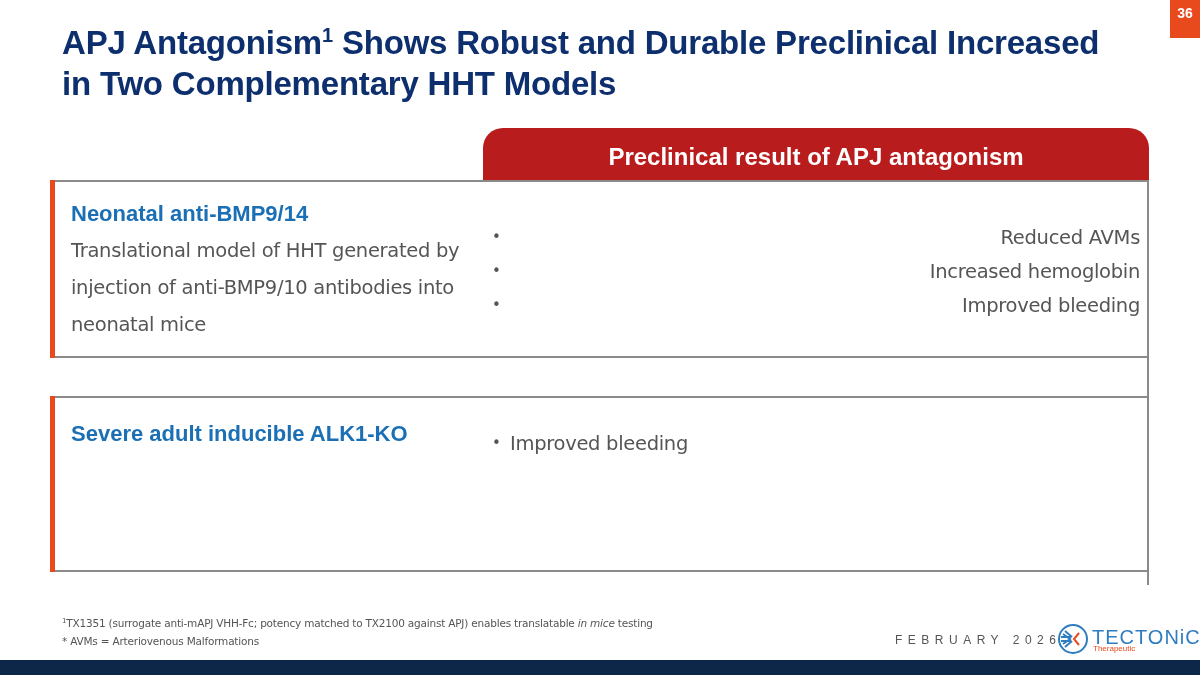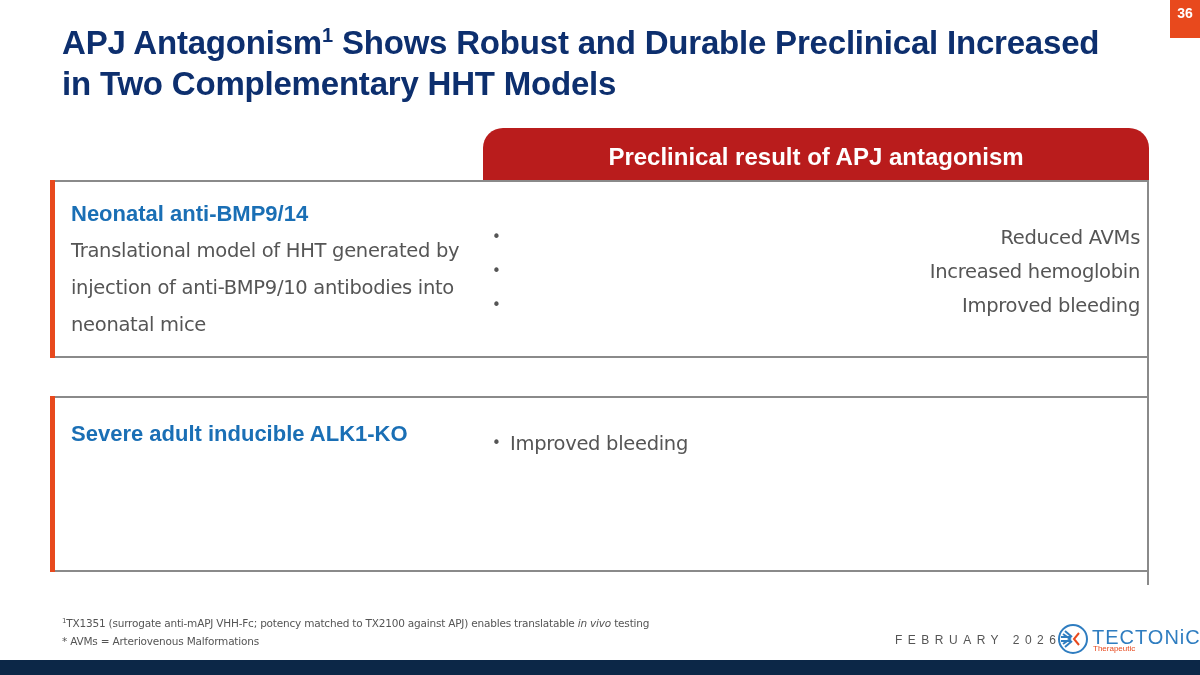--- a/index.html
+++ b/index.html
@@ -104,21 +104,21 @@
     <div class="model-title">Severe adult inducible ALK1-KO</div>
   </div>
   <ul class="results">
     <li>Improved bleeding</li>
   </ul>
 </div>
 
 <div class="right-edge"></div>
 
 <div class="footnotes">
-  <div><sup>1</sup><span>TX1351 (surrogate anti-mAPJ VHH-Fc; potency matched to TX2100 against APJ) enables translatable </span><i>in vivo</i><span> testing</span></div>
+  <div><sup>1</sup><span>TX1351 (surrogate anti-mAPJ VHH-Fc; potency matched to TX2100 against APJ) enables translatable </span><i>in mice</i><span> testing</span></div>
   <div>* AVMs = Arteriovenous Malformations</div>
 </div>
 
 <div class="date">FEBRUARY 2026</div>
 
 <div class="logo">
   <svg width="32" height="32" viewBox="0 0 32 32">
     <circle cx="16" cy="16" r="14" fill="none" stroke="#2f7dc0" stroke-width="2"></circle>
     <path d="M6 11 L13 16 L6 21" fill="none" stroke="#2f7dc0" stroke-width="2"></path>
     <path d="M8 8 L15 14" fill="none" stroke="#2f7dc0" stroke-width="2"></path>

